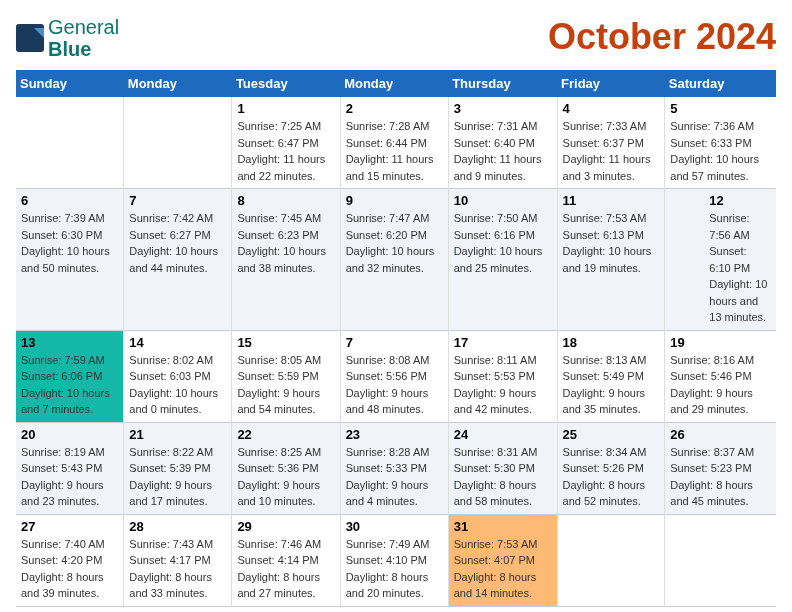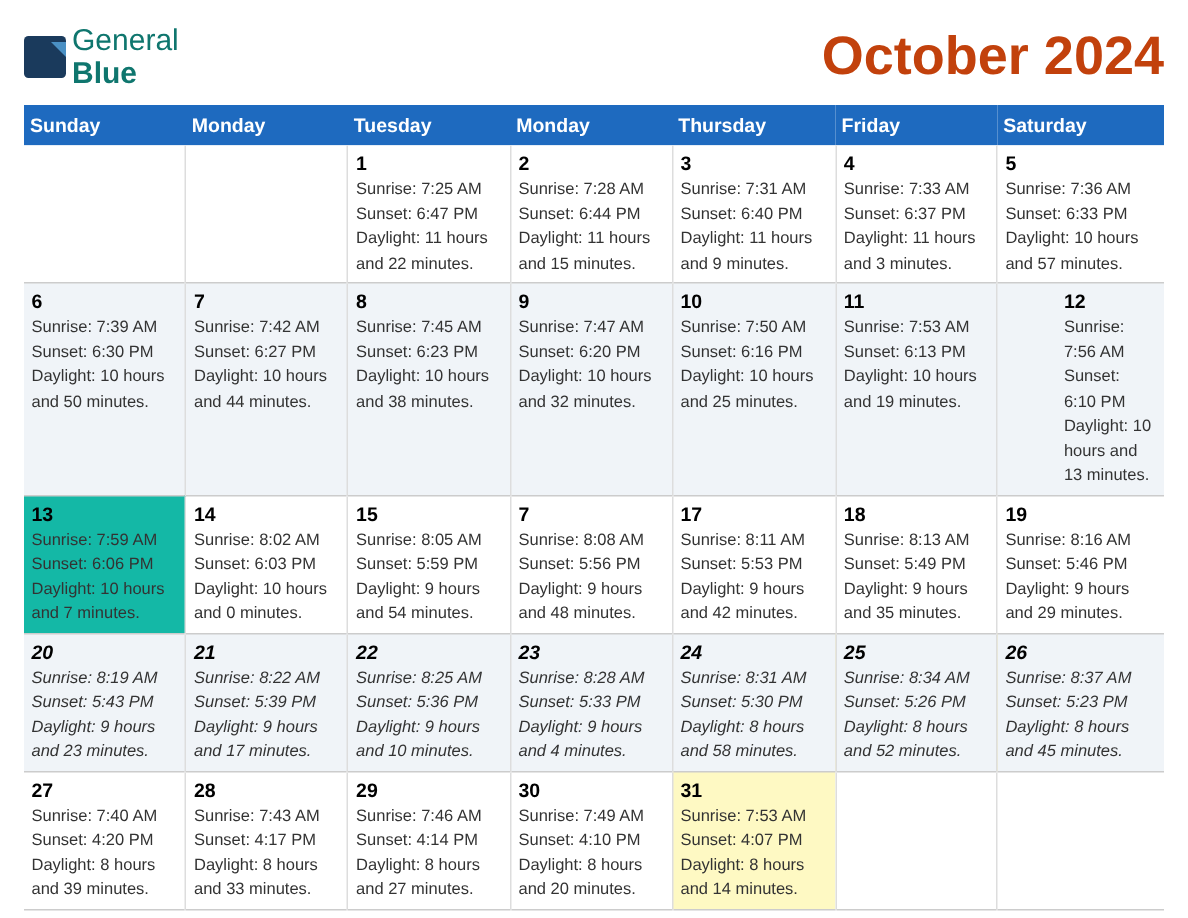--- a/index.html
+++ b/index.html
@@ -136,32 +136,32 @@
       </tr>
       <tr style="background-color: rgb(255, 255, 255);">
         <td style="background-color: #14b8a6;"><span class="day-number">13</span><span class="cell-text">Sunrise: 7:59 AM<br>Sunset: 6:06 PM<br>Daylight: 10 hours and 7 minutes.</span></td>
         <td style="background-color: rgb(255, 255, 255);"><span class="day-number">14</span><span class="cell-text">Sunrise: 8:02 AM<br>Sunset: 6:03 PM<br>Daylight: 10 hours and 0 minutes.</span></td>
         <td style="background-color: rgb(255, 255, 255); margin-top: 24px;"><span class="day-number">15</span><span class="cell-text">Sunrise: 8:05 AM<br>Sunset: 5:59 PM<br>Daylight: 9 hours and 54 minutes.</span></td>
         <td style="background-color: rgb(255, 255, 255);"><span class="day-number">7</span><span class="cell-text">Sunrise: 8:08 AM<br>Sunset: 5:56 PM<br>Daylight: 9 hours and 48 minutes.</span></td>
         <td style="background-color: rgb(255, 255, 255);"><span class="day-number">17</span><span class="cell-text">Sunrise: 8:11 AM<br>Sunset: 5:53 PM<br>Daylight: 9 hours and 42 minutes.</span></td>
         <td style="background-color: rgb(255, 255, 255);"><span class="day-number">18</span><span class="cell-text">Sunrise: 8:13 AM<br>Sunset: 5:49 PM<br>Daylight: 9 hours and 35 minutes.</span></td>
         <td style="background-color: rgb(255, 255, 255);"><span class="day-number">19</span><span class="cell-text">Sunrise: 8:16 AM<br>Sunset: 5:46 PM<br>Daylight: 9 hours and 29 minutes.</span></td>
       </tr>
-      <tr style="background-color: #fde047; font-style: italic;">
+      <tr style="background-color: #fde047;">
         <td style="background-color: rgb(240, 244, 248);"><span class="day-number">20</span><span class="cell-text">Sunrise: 8:19 AM<br>Sunset: 5:43 PM<br>Daylight: 9 hours and 23 minutes.</span></td>
         <td style="background-color: rgb(240, 244, 248);"><span class="day-number">21</span><span class="cell-text">Sunrise: 8:22 AM<br>Sunset: 5:39 PM<br>Daylight: 9 hours and 17 minutes.</span></td>
         <td style="background-color: rgb(240, 244, 248);"><span class="day-number">22</span><span class="cell-text">Sunrise: 8:25 AM<br>Sunset: 5:36 PM<br>Daylight: 9 hours and 10 minutes.</span></td>
         <td style="background-color: rgb(240, 244, 248);"><span class="day-number">23</span><span class="cell-text">Sunrise: 8:28 AM<br>Sunset: 5:33 PM<br>Daylight: 9 hours and 4 minutes.</span></td>
         <td style="background-color: rgb(240, 244, 248);"><span class="day-number">24</span><span class="cell-text">Sunrise: 8:31 AM<br>Sunset: 5:30 PM<br>Daylight: 8 hours and 58 minutes.</span></td>
         <td style="background-color: rgb(240, 244, 248);"><span class="day-number">25</span><span class="cell-text">Sunrise: 8:34 AM<br>Sunset: 5:26 PM<br>Daylight: 8 hours and 52 minutes.</span></td>
         <td style="background-color: rgb(240, 244, 248);"><span class="day-number">26</span><span class="cell-text">Sunrise: 8:37 AM<br>Sunset: 5:23 PM<br>Daylight: 8 hours and 45 minutes.</span></td>
       </tr>
       <tr style="background-color: rgb(255, 255, 255);">
         <td style="background-color: rgb(255, 255, 255);"><span class="day-number">27</span><span class="cell-text">Sunrise: 7:40 AM<br>Sunset: 4:20 PM<br>Daylight: 8 hours and 39 minutes.</span></td>
         <td style="background-color: rgb(255, 255, 255);"><span class="day-number">28</span><span class="cell-text">Sunrise: 7:43 AM<br>Sunset: 4:17 PM<br>Daylight: 8 hours and 33 minutes.</span></td>
         <td style="background-color: rgb(255, 255, 255);"><span class="day-number">29</span><span class="cell-text">Sunrise: 7:46 AM<br>Sunset: 4:14 PM<br>Daylight: 8 hours and 27 minutes.</span></td>
         <td style="background-color: rgb(255, 255, 255);"><span class="day-number">30</span><span class="cell-text">Sunrise: 7:49 AM<br>Sunset: 4:10 PM<br>Daylight: 8 hours and 20 minutes.</span></td>
-        <td style="background-color: #fef9c3;"><span class="day-number">31</span><span class="cell-text">Sunrise: 7:53 AM<br>Sunset: 4:07 PM<br>Daylight: 8 hours and 14 minutes.</span></td>
+        <td style="background-color: #fdba74;"><span class="day-number">31</span><span class="cell-text">Sunrise: 7:53 AM<br>Sunset: 4:07 PM<br>Daylight: 8 hours and 14 minutes.</span></td>
         <td style="background-color: rgb(255, 255, 255);"></td>
         <td style="background-color: rgb(255, 255, 255);"></td>
       </tr>
     </tbody>
 </table>
 
 </body></html>

